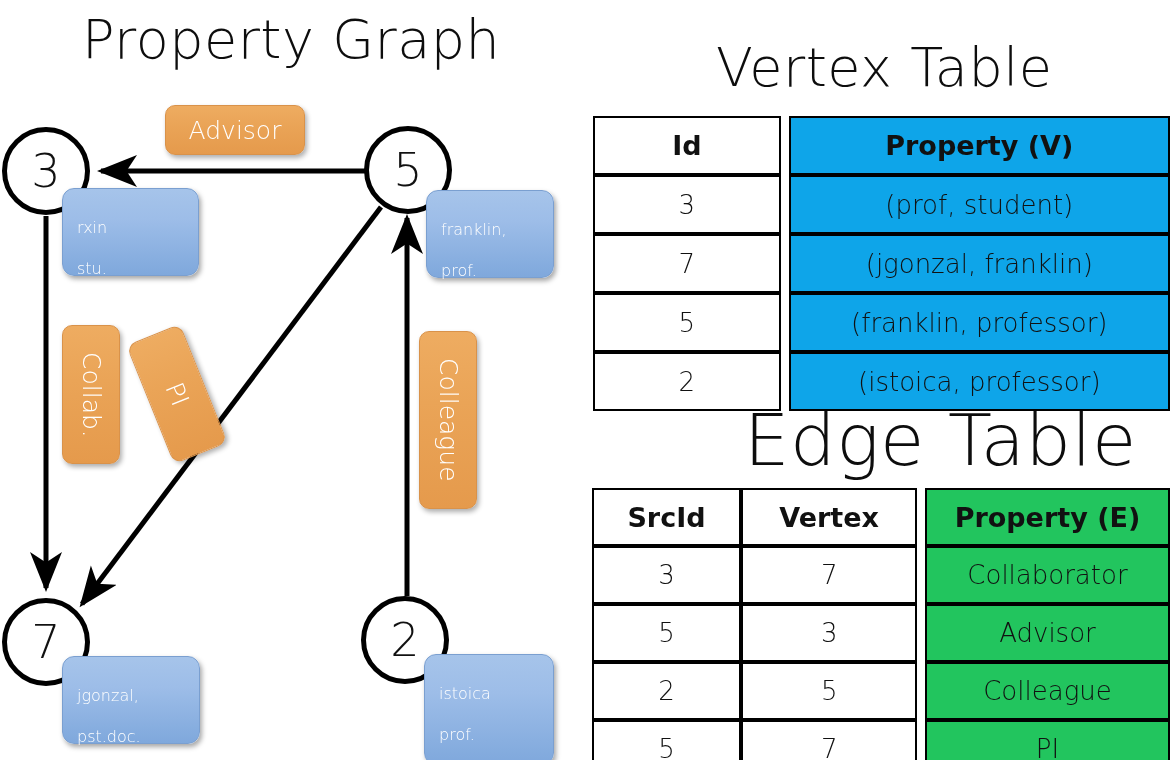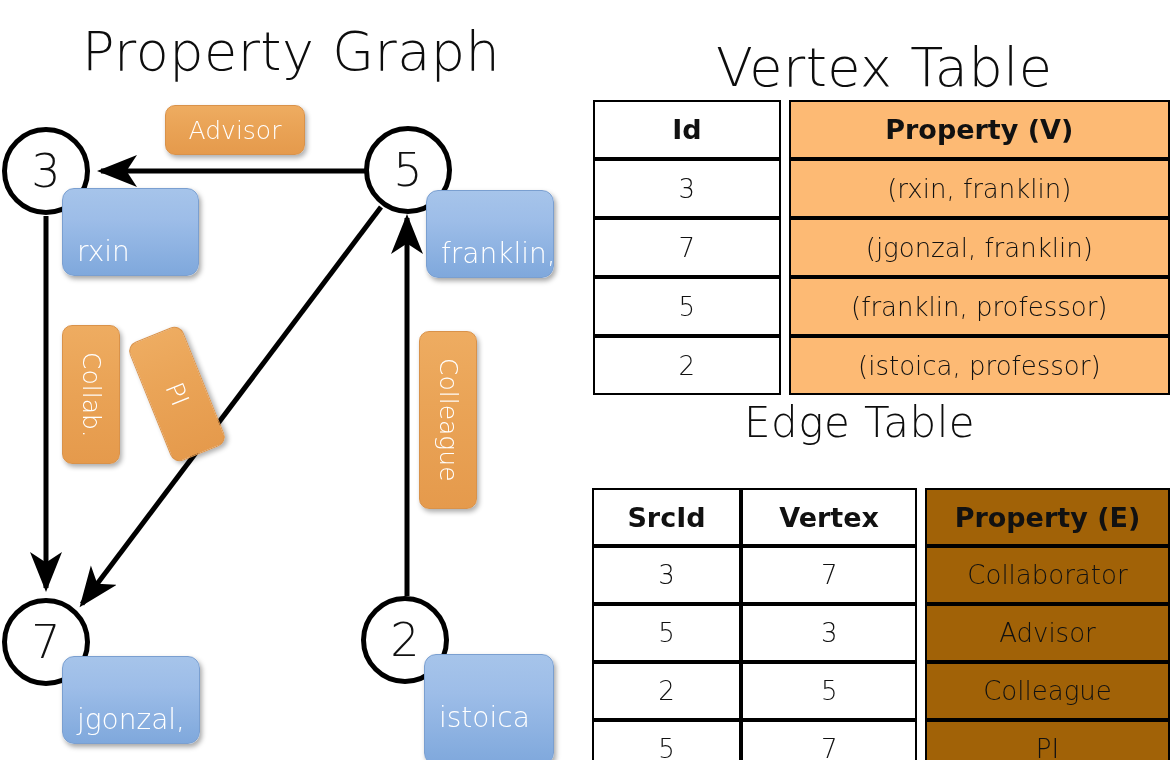--- a/index.html
+++ b/index.html
@@ -18,23 +18,23 @@
 
   
   .title {
     position: absolute;
     font-family: "DejaVu Sans", sans-serif;
     font-weight: 300;
     color: #0d0d0d;
     white-space: nowrap;
     letter-spacing: 0.5px;
   }
-  #graph-title  { left: 82px;  top: 8px;  font-size: 54px; margin-top: 12px; }
+  #graph-title  { left: 82px;  top: 8px;  font-size: 54px; }
   #vertex-title { left: 716px; top: 8px;  font-size: 54px; margin-top: 28px; }
-  #edge-title   { left: 744px; top: 398px;font-size: 42px; }
+  #edge-title   { left: 744px; top: 398px;font-size: 72px; }
 
   
   #graph-area {
     position: absolute;
     left: 0; top: 0;
     width: 585px; height: 760px;
   }
   #graph-edges {
     position: absolute;
     left: 0; top: 0;
@@ -63,21 +63,21 @@
   
   .prop-box {
     position: absolute;
     border-radius: 12px;
     background: linear-gradient(to bottom, #a6c4ea 0%, #9dbde8 35%, #7fa8dc 100%);
     border: 1px solid #7a9fd0;
     box-shadow: 2px 3px 5px rgba(0,0,0,0.35);
     color: #ffffff;
     font-family: "DejaVu Sans", sans-serif;
     font-weight: 300;
-    font-size: 28px;
+    font-size: 16px;
     line-height: 1.28;
     padding: 9px 0 0 14px;
     box-sizing: border-box;
     z-index: 6;
     white-space: pre-line;
   }
 
   
   .edge-label {
     position: absolute;
@@ -110,25 +110,25 @@
   .tbl td {
     border: 2px solid #000;
     text-align: center;
     vertical-align: middle;
     font-size: 26px;
     color: #111;
     padding: 0;
     background: #ffffff;
   }
   .tbl td.hdr { font-weight: 700; font-size: 27px; }
-  .tbl td.v-prop { background: #fdba74; }
-  .tbl td.e-prop { background: #a16207; margin-left: 37px; }
+  .tbl td.v-prop { background: #0ea5e9; }
+  .tbl td.e-prop { background: #22c55e; margin-left: 37px; }
   .tbl td.gap { border: none; background: transparent; width: 8px; padding: 0; }
 
-  #vertex-table { left: 593px; top: 100px; }
+  #vertex-table { left: 593px; top: 116px; }
   #vertex-table td.col-id   { width: 186px; height: 55px; }
   #vertex-table td.col-prop { width: 381px; height: 55px; }
 
   #edge-table { left: 592px; top: 488px; }
   #edge-table td.col-src  { width: 149px; height: 54px; margin-top: 28px; }
   #edge-table td.col-dst  { width: 177px; height: 54px; }
   #edge-table td.col-eprop{ width: 246px; height: 54px; }
 </style>
 </head>
 <body>
@@ -193,21 +193,21 @@
 <table class="tbl" id="vertex-table">
   <tbody>
     <tr>
       <td class="col-id hdr">Id</td>
       <td class="gap"></td>
       <td class="col-prop hdr v-prop">Property (V)</td>
     </tr>
     <tr>
       <td class="col-id">3</td>
       <td class="gap"></td>
-      <td class="col-prop v-prop">(rxin, franklin)</td>
+      <td class="col-prop v-prop">(prof, student)</td>
     </tr>
     <tr>
       <td class="col-id">7</td>
       <td class="gap"></td>
       <td class="col-prop v-prop">(jgonzal, franklin)</td>
     </tr>
     <tr>
       <td class="col-id">5</td>
       <td class="gap"></td>
       <td class="col-prop v-prop">(franklin, professor)</td>

